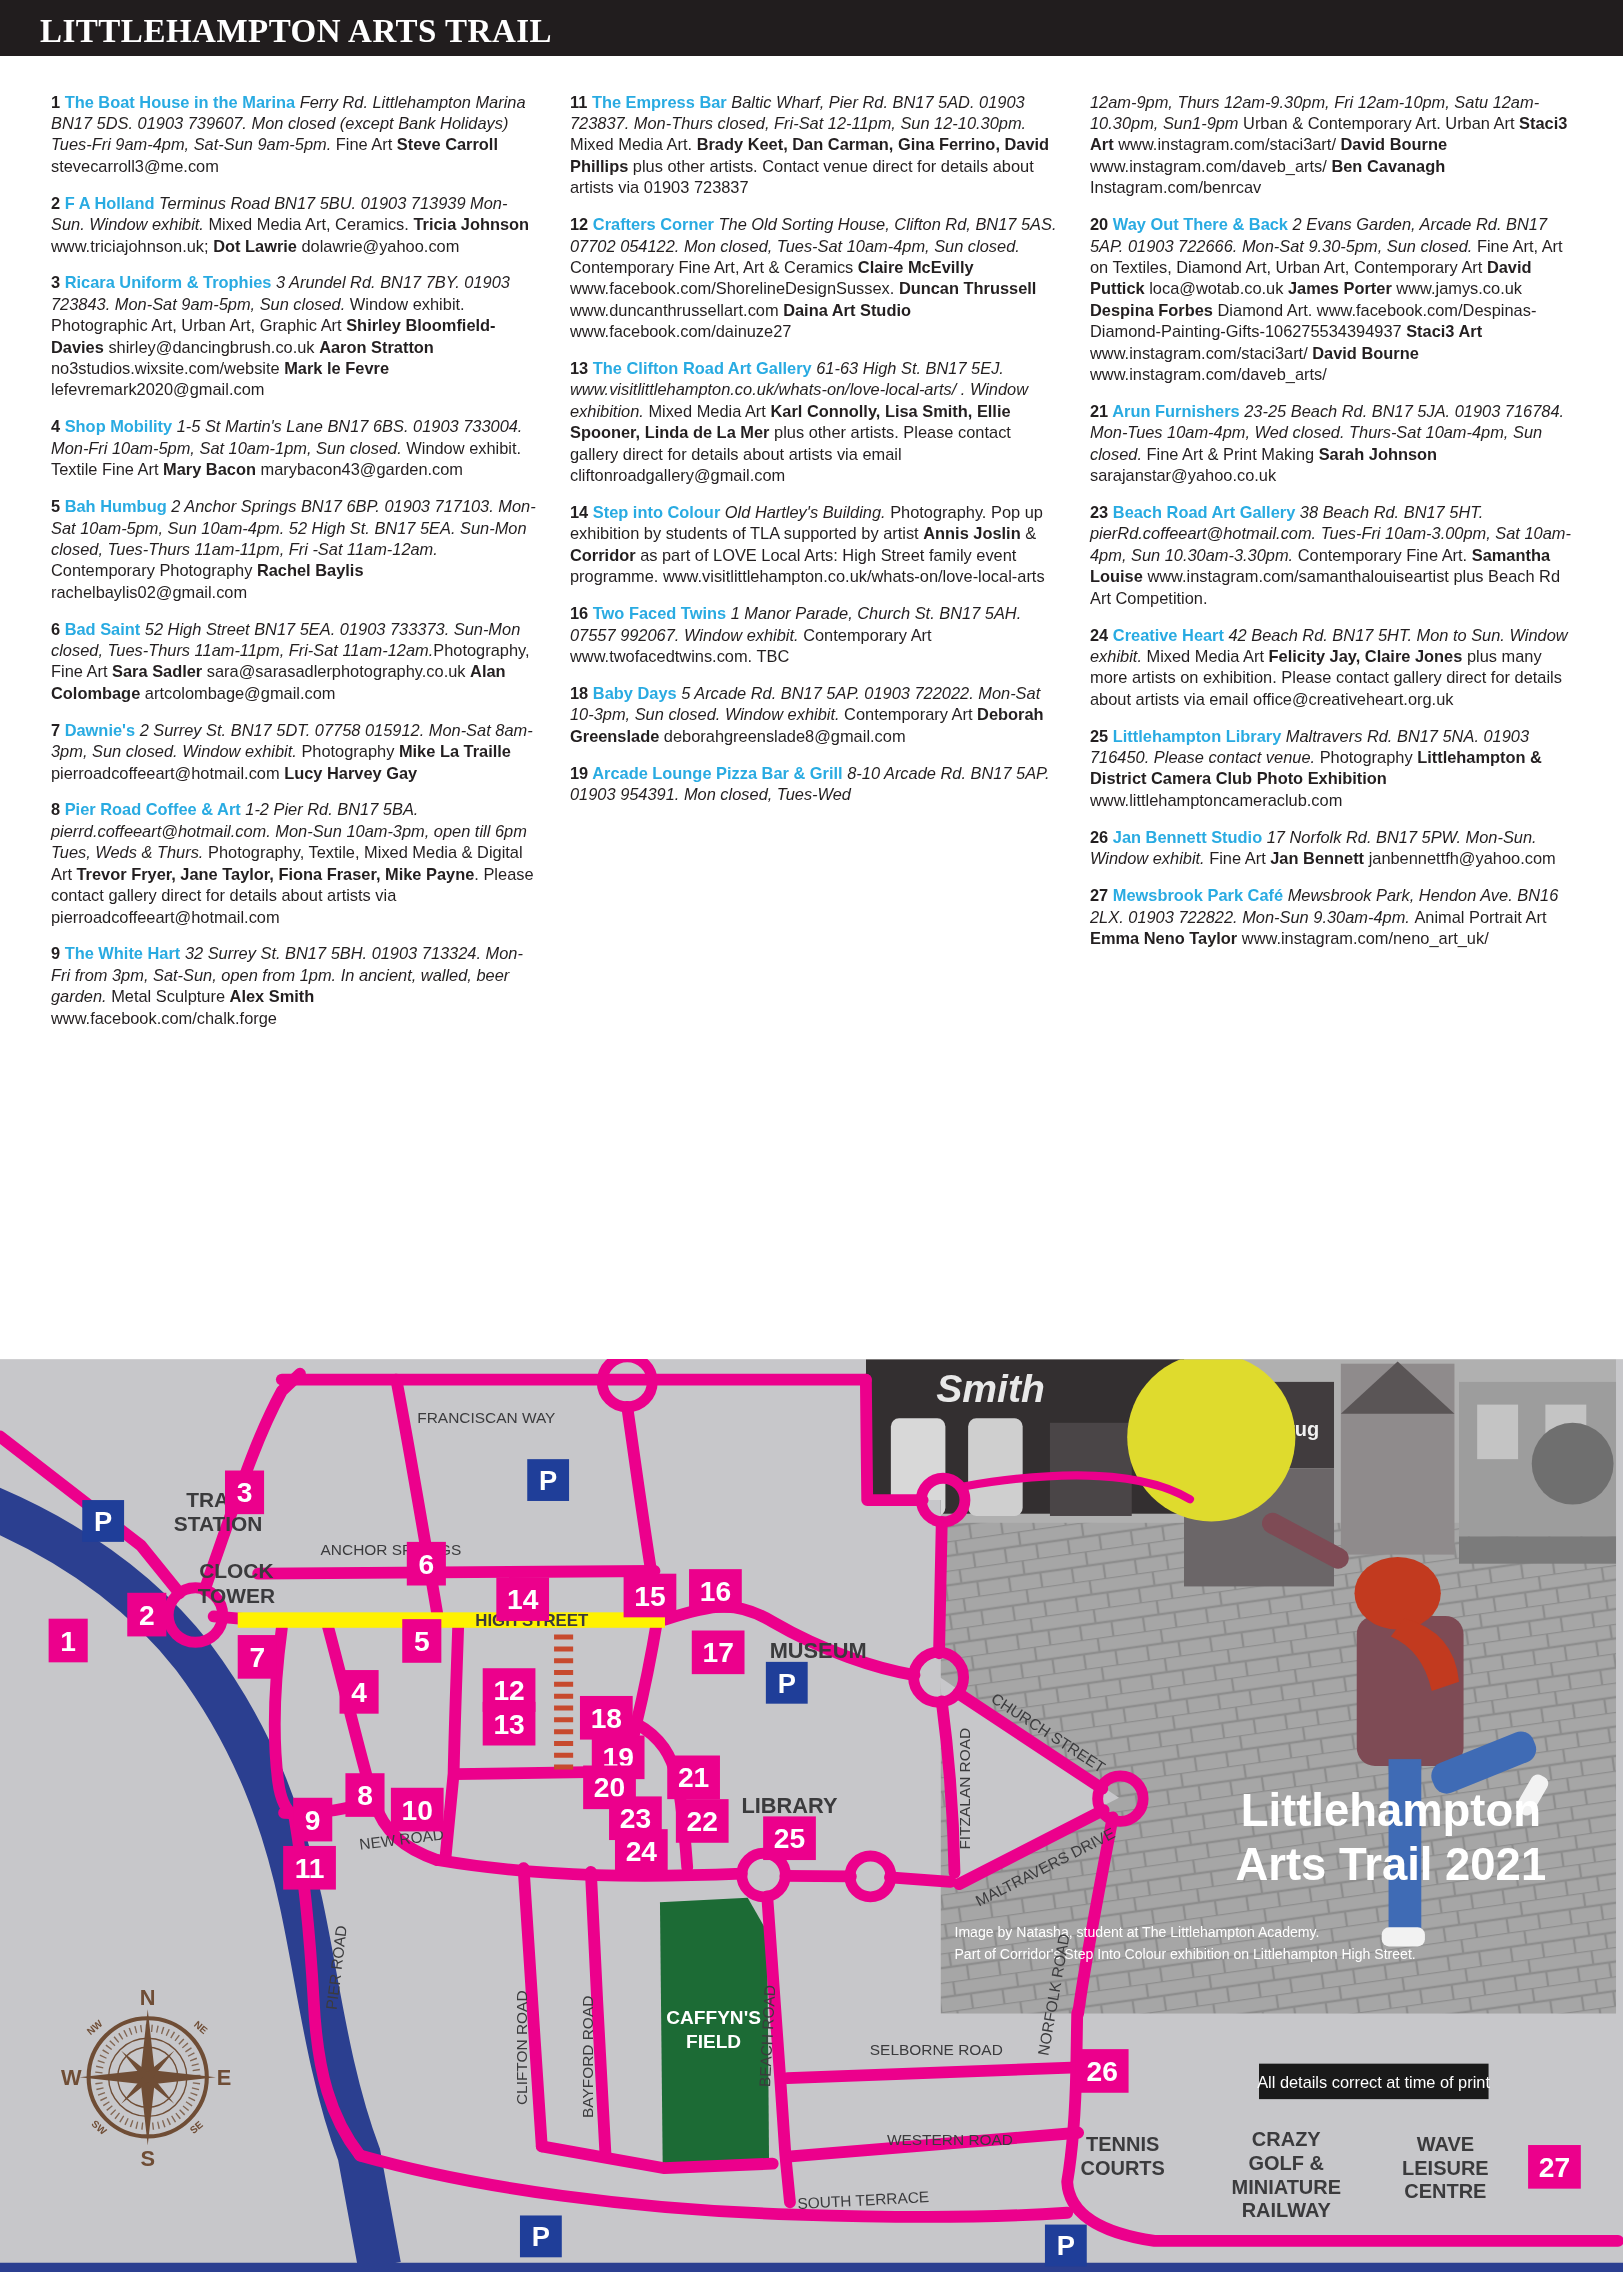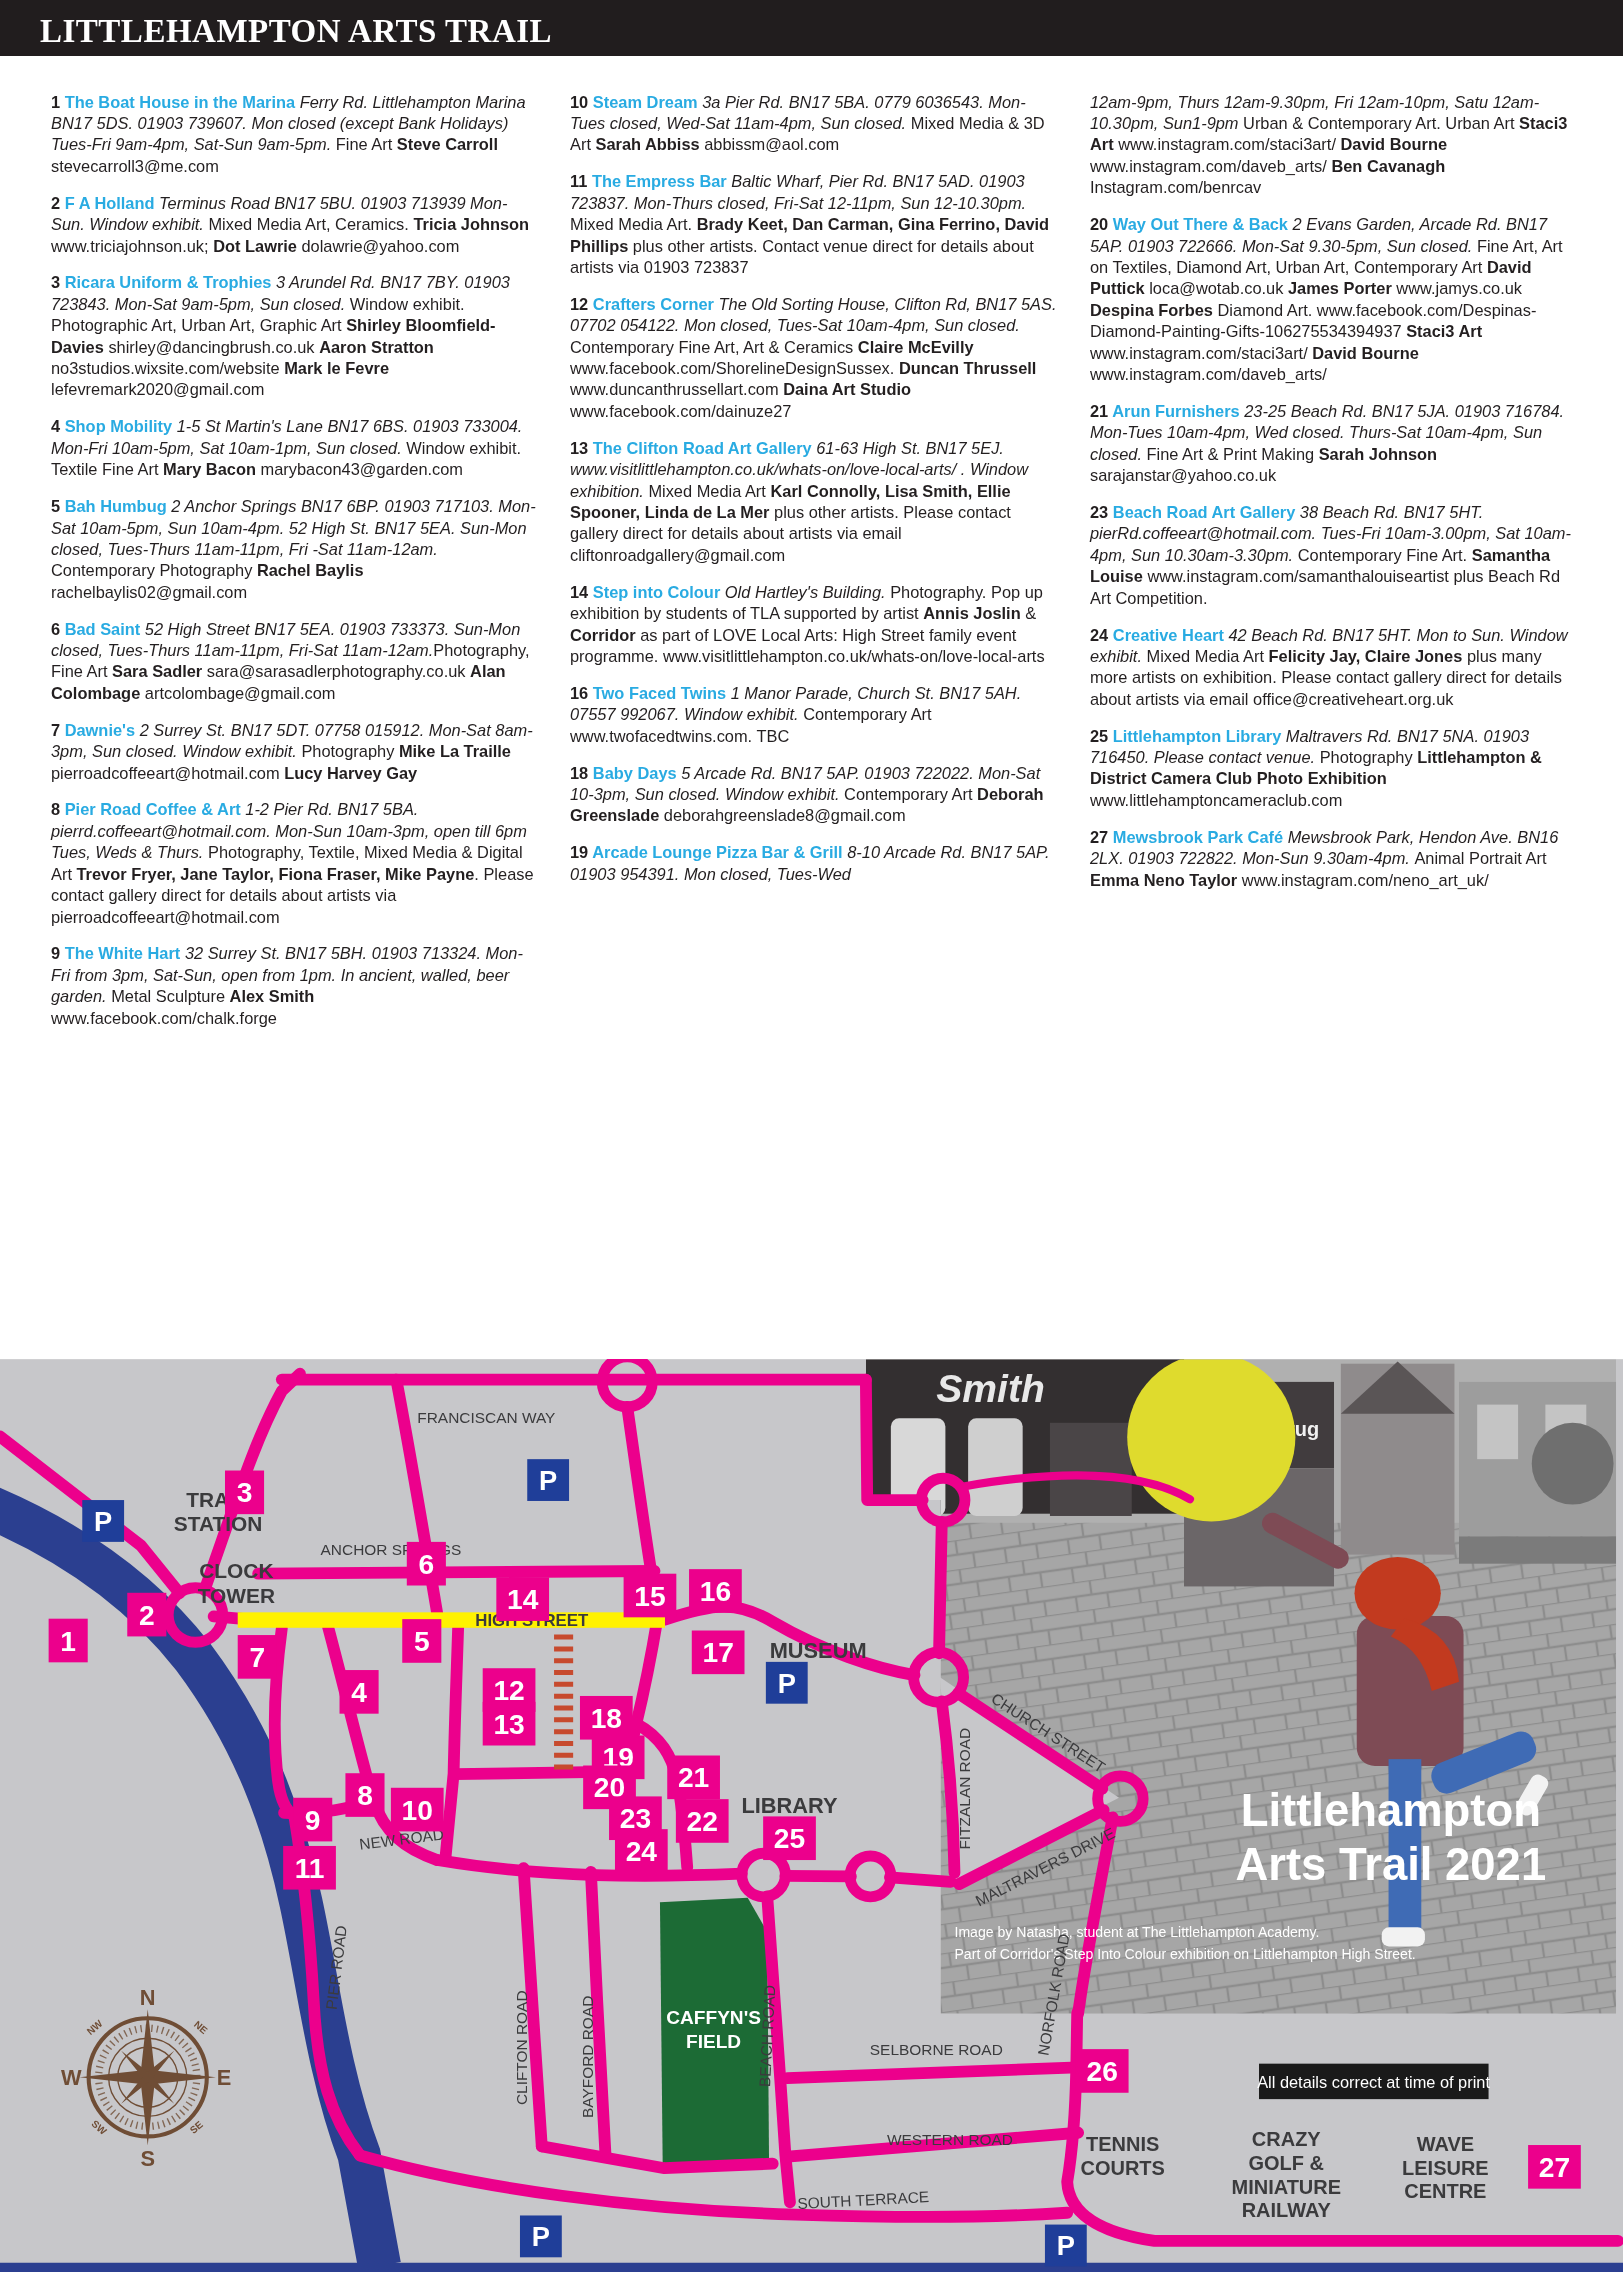--- a/index.html
+++ b/index.html
@@ -34,36 +34,36 @@
       <p class="entry"><span class="seg-num">2 </span><span class="seg-name">F A Holland </span><span class="seg-it">Terminus Road BN17 5BU. 01903 713939 Mon-Sun. Window exhibit. </span><span class="seg-r">Mixed Media Art, Ceramics. </span><span class="seg-b">Tricia Johnson </span><span class="seg-r">www.triciajohnson.uk; </span><span class="seg-b">Dot Lawrie </span><span class="seg-r">dolawrie@yahoo.com</span></p>
       <p class="entry"><span class="seg-num">3 </span><span class="seg-name">Ricara Uniform &amp; Trophies </span><span class="seg-it">3 Arundel Rd. BN17 7BY. 01903 723843. Mon-Sat 9am-5pm, Sun closed. </span><span class="seg-r">Window exhibit. Photographic Art, Urban Art, Graphic Art </span><span class="seg-b">Shirley Bloomfield-Davies </span><span class="seg-r">shirley@dancingbrush.co.uk </span><span class="seg-b">Aaron Stratton </span><span class="seg-r">no3studios.wixsite.com/website </span><span class="seg-b">Mark le Fevre </span><span class="seg-r">lefevremark2020@gmail.com</span></p>
       <p class="entry"><span class="seg-num">4 </span><span class="seg-name">Shop Mobility </span><span class="seg-it">1-5 St Martin's Lane BN17 6BS. 01903 733004. Mon-Fri 10am-5pm, Sat 10am-1pm, Sun closed. </span><span class="seg-r">Window exhibit. Textile Fine Art </span><span class="seg-b">Mary Bacon </span><span class="seg-r">marybacon43@garden.com</span></p>
       <p class="entry"><span class="seg-num">5 </span><span class="seg-name">Bah Humbug </span><span class="seg-it">2 Anchor Springs BN17 6BP. 01903 717103. Mon-Sat 10am-5pm, Sun 10am-4pm. 52 High St. BN17 5EA. Sun-Mon closed, Tues-Thurs 11am-11pm, Fri -Sat 11am-12am. </span><span class="seg-r">Contemporary Photography </span><span class="seg-b">Rachel Baylis </span><span class="seg-r">rachelbaylis02@gmail.com</span></p>
       <p class="entry"><span class="seg-num">6 </span><span class="seg-name">Bad Saint </span><span class="seg-it">52 High Street BN17 5EA. 01903 733373. Sun-Mon closed, Tues-Thurs 11am-11pm, Fri-Sat 11am-12am.</span><span class="seg-r">Photography, Fine Art </span><span class="seg-b">Sara Sadler </span><span class="seg-r">sara@sarasadlerphotography.co.uk </span><span class="seg-b">Alan Colombage </span><span class="seg-r">artcolombage@gmail.com</span></p>
       <p class="entry"><span class="seg-num">7 </span><span class="seg-name">Dawnie's </span><span class="seg-it">2 Surrey St. BN17 5DT. 07758 015912. Mon-Sat 8am-3pm, Sun closed. Window exhibit. </span><span class="seg-r">Photography </span><span class="seg-b">Mike La Traille </span><span class="seg-r">pierroadcoffeeart@hotmail.com </span><span class="seg-b">Lucy Harvey Gay</span></p>
       <p class="entry"><span class="seg-num">8 </span><span class="seg-name">Pier Road Coffee &amp; Art </span><span class="seg-it">1-2 Pier Rd. BN17 5BA. pierrd.coffeeart@hotmail.com. Mon-Sun 10am-3pm, open till 6pm Tues, Weds &amp; Thurs. </span><span class="seg-r">Photography, Textile, Mixed Media &amp; Digital Art </span><span class="seg-b">Trevor Fryer, Jane Taylor, Fiona Fraser, Mike Payne</span><span class="seg-r">. Please contact gallery direct for details about artists via pierroadcoffeeart@hotmail.com</span></p>
       <p class="entry"><span class="seg-num">9 </span><span class="seg-name">The White Hart </span><span class="seg-it">32 Surrey St. BN17 5BH. 01903 713324. Mon-Fri from 3pm, Sat-Sun, open from 1pm. In ancient, walled, beer garden. </span><span class="seg-r">Metal Sculpture </span><span class="seg-b">Alex Smith </span><span class="seg-r">www.facebook.com/chalk.forge</span></p>
     </div>
   <div class="col" id="col2">
-      <p class="entry"><span class="seg-num">10 </span><span class="seg-name">Steam Dream </span><span class="seg-it">3a Pier Rd. BN17 5BA. 0779 6036543. Mon-Tues closed, Wed-Sat 11am-4pm, Sun closed. </span><span class="seg-r">Mixed Media &amp; 3D Art </span><span class="seg-b">Sarah Abbiss </span><span class="seg-r">abbissm@aol.com</span></p>
       <p class="entry"><span class="seg-num">11 </span><span class="seg-name">The Empress Bar </span><span class="seg-it">Baltic Wharf, Pier Rd. BN17 5AD. 01903 723837. Mon-Thurs closed, Fri-Sat 12-11pm, Sun 12-10.30pm. </span><span class="seg-r">Mixed Media Art. </span><span class="seg-b">Brady Keet, Dan Carman, Gina Ferrino, David Phillips </span><span class="seg-r">plus other artists. Contact venue direct for details about artists via 01903 723837</span></p>
       <p class="entry"><span class="seg-num">12 </span><span class="seg-name">Crafters Corner </span><span class="seg-it">The Old Sorting House, Clifton Rd, BN17 5AS. 07702 054122. Mon closed, Tues-Sat 10am-4pm, Sun closed. </span><span class="seg-r">Contemporary Fine Art, Art &amp; Ceramics </span><span class="seg-b">Claire McEvilly </span><span class="seg-r">www.facebook.com/ShorelineDesignSussex. </span><span class="seg-b">Duncan Thrussell </span><span class="seg-r">www.duncanthrussellart.com </span><span class="seg-b">Daina Art Studio </span><span class="seg-r">www.facebook.com/dainuze27</span></p>
       <p class="entry"><span class="seg-num">13 </span><span class="seg-name">The Clifton Road Art Gallery </span><span class="seg-it">61-63 High St. BN17 5EJ. www.visitlittlehampton.co.uk/whats-on/love-local-arts/ . Window exhibition. </span><span class="seg-r">Mixed Media Art </span><span class="seg-b">Karl Connolly, Lisa Smith, Ellie Spooner, Linda de La Mer </span><span class="seg-r">plus other artists. Please contact gallery direct for details about artists via email cliftonroadgallery@gmail.com</span></p>
       <p class="entry"><span class="seg-num">14 </span><span class="seg-name">Step into Colour </span><span class="seg-it">Old Hartley's Building. </span><span class="seg-r">Photography. Pop up exhibition by students of TLA supported by artist </span><span class="seg-b">Annis Joslin </span><span class="seg-r">&amp; </span><span class="seg-b">Corridor </span><span class="seg-r">as part of LOVE Local Arts: High Street family event programme. www.visitlittlehampton.co.uk/whats-on/love-local-arts</span></p>
       <p class="entry"><span class="seg-num">16 </span><span class="seg-name">Two Faced Twins </span><span class="seg-it">1 Manor Parade, Church St. BN17 5AH. 07557 992067. Window exhibit. </span><span class="seg-r">Contemporary Art www.twofacedtwins.com. TBC</span></p>
       <p class="entry"><span class="seg-num">18 </span><span class="seg-name">Baby Days </span><span class="seg-it">5 Arcade Rd. BN17 5AP. 01903 722022. Mon-Sat 10-3pm, Sun closed. Window exhibit. </span><span class="seg-r">Contemporary Art </span><span class="seg-b">Deborah Greenslade </span><span class="seg-r">deborahgreenslade8@gmail.com</span></p>
       <p class="entry"><span class="seg-num">19 </span><span class="seg-name">Arcade Lounge Pizza Bar &amp; Grill </span><span class="seg-it">8-10 Arcade Rd. BN17 5AP. 01903 954391. Mon closed, Tues-Wed</span></p>
     </div>
   <div class="col" id="col3">
       <p class="entry"><span class="seg-it">12am-9pm, Thurs 12am-9.30pm, Fri 12am-10pm, Satu 12am-10.30pm, Sun1-9pm </span><span class="seg-r">Urban &amp; Contemporary Art. Urban Art </span><span class="seg-b">Staci3 Art </span><span class="seg-r">www.instagram.com/staci3art/ </span><span class="seg-b">David Bourne </span><span class="seg-r">www.instagram.com/daveb_arts/ </span><span class="seg-b">Ben Cavanagh </span><span class="seg-r">Instagram.com/benrcav</span></p>
       <p class="entry"><span class="seg-num">20 </span><span class="seg-name">Way Out There &amp; Back </span><span class="seg-it">2 Evans Garden, Arcade Rd. BN17 5AP. 01903 722666. Mon-Sat 9.30-5pm, Sun closed. </span><span class="seg-r">Fine Art, Art on Textiles, Diamond Art, Urban Art, Contemporary Art </span><span class="seg-b">David Puttick </span><span class="seg-r">loca@wotab.co.uk </span><span class="seg-b">James Porter </span><span class="seg-r">www.jamys.co.uk </span><span class="seg-b">Despina Forbes </span><span class="seg-r">Diamond Art. www.facebook.com/Despinas-Diamond-Painting-Gifts-106275534394937 </span><span class="seg-b">Staci3 Art </span><span class="seg-r">www.instagram.com/staci3art/ </span><span class="seg-b">David Bourne </span><span class="seg-r">www.instagram.com/daveb_arts/</span></p>
       <p class="entry"><span class="seg-num">21 </span><span class="seg-name">Arun Furnishers </span><span class="seg-it">23-25 Beach Rd. BN17 5JA. 01903 716784. Mon-Tues 10am-4pm, Wed closed. Thurs-Sat 10am-4pm, Sun closed. </span><span class="seg-r">Fine Art &amp; Print Making </span><span class="seg-b">Sarah Johnson </span><span class="seg-r">sarajanstar@yahoo.co.uk</span></p>
       <p class="entry"><span class="seg-num">23 </span><span class="seg-name">Beach Road Art Gallery </span><span class="seg-it">38 Beach Rd. BN17 5HT. pierRd.coffeeart@hotmail.com. Tues-Fri 10am-3.00pm, Sat 10am-4pm, Sun 10.30am-3.30pm. </span><span class="seg-r">Contemporary Fine Art. </span><span class="seg-b">Samantha Louise </span><span class="seg-r">www.instagram.com/samanthalouiseartist plus Beach Rd Art Competition.</span></p>
       <p class="entry"><span class="seg-num">24 </span><span class="seg-name">Creative Heart </span><span class="seg-it">42 Beach Rd. BN17 5HT. Mon to Sun. Window exhibit. </span><span class="seg-r">Mixed Media Art </span><span class="seg-b">Felicity Jay, Claire Jones </span><span class="seg-r">plus many more artists on exhibition. Please contact gallery direct for details about artists via email office@creativeheart.org.uk</span></p>
       <p class="entry"><span class="seg-num">25 </span><span class="seg-name">Littlehampton Library </span><span class="seg-it">Maltravers Rd. BN17 5NA. 01903 716450. Please contact venue. </span><span class="seg-r">Photography </span><span class="seg-b">Littlehampton &amp; District Camera Club Photo Exhibition </span><span class="seg-r">www.littlehamptoncameraclub.com</span></p>
+      <p class="entry"><span class="seg-num">26 </span><span class="seg-name">Jan Bennett Studio </span><span class="seg-it">17 Norfolk Rd. BN17 5PW. Mon-Sun. Window exhibit. </span><span class="seg-r">Fine Art </span><span class="seg-b">Jan Bennett </span><span class="seg-r">janbennettfh@yahoo.com</span></p>
       <p class="entry"><span class="seg-num">27 </span><span class="seg-name">Mewsbrook Park Café </span><span class="seg-it">Mewsbrook Park, Hendon Ave. BN16 2LX. 01903 722822. Mon-Sun 9.30am-4pm. </span><span class="seg-r">Animal Portrait Art </span><span class="seg-b">Emma Neno Taylor </span><span class="seg-r">www.instagram.com/neno_art_uk/</span></p>
     </div>
 </div>
 
 <div id="map">
 <svg width="1624" height="918" viewBox="0 2990 3573 2019" xmlns="http://www.w3.org/2000/svg">
   <defs>
     <clipPath id="photoclip">
       <polygon points="1905,2990 3556,2990 3556,4430 2070,4430 2070,3300 1905,3300"></polygon>
     </clipPath>

